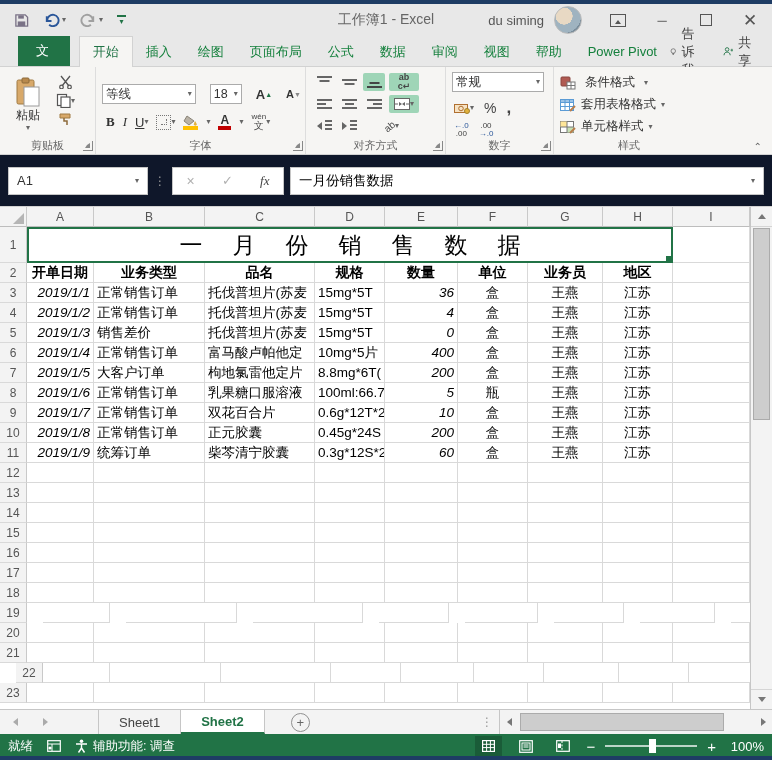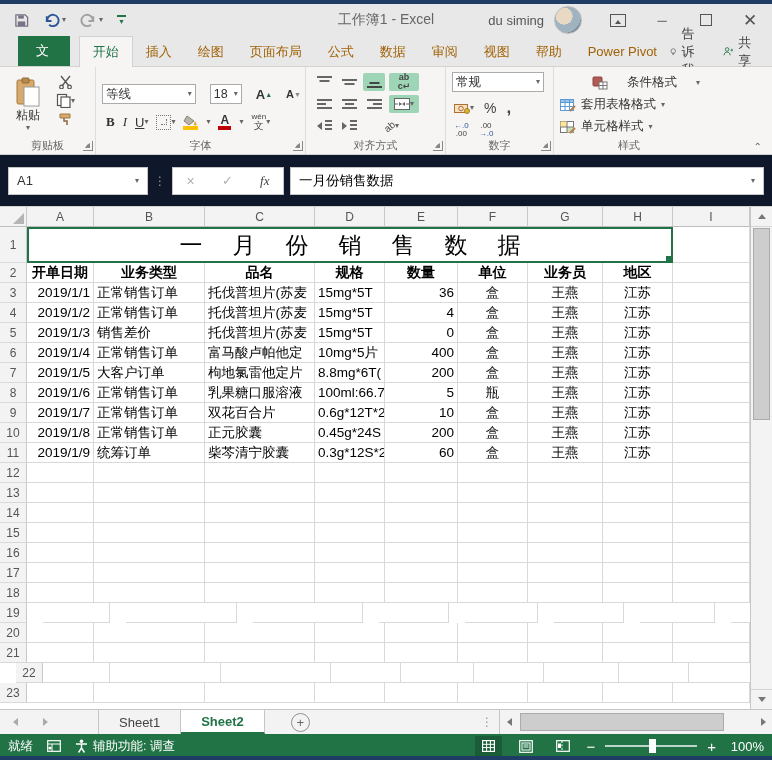--- a/index.html
+++ b/index.html
@@ -18,21 +18,21 @@
   .avatar{width:26px;height:26px;border-radius:50%;margin-right:14px;
     background:radial-gradient(circle at 35% 35%,#e8d9c4 0 35%,#9fb3c0 36% 70%,#7a8d9b 71%);border:1px solid #bbb;}
   .winbtn{width:44px;height:32px;display:flex;align-items:center;justify-content:center;color:#555;font-size:13px;cursor:pointer;}
   .maxbox{width:10px;height:10px;border:1px solid #555;}
   .ribbonopt{width:14px;height:11px;border:1px solid #555;position:relative;}
   .ribbonopt:after{content:"";position:absolute;left:4px;top:2px;border:3px solid transparent;border-bottom:4px solid #555;}
   .closex{font-size:17px;}
   
   .tabrow{height:30px;background:#e8e8e8;display:flex;align-items:flex-end;border-bottom:1px solid #d2d2d2;position:relative;}
   .file-tab{background:#217346;color:#fff;font-size:13px;height:30px;line-height:30px;padding:0 18px;margin-left:18px;cursor:pointer;}
-  .rtab{font-size:13px;color:#a16207;height:29px;line-height:29px;padding:0 13px;cursor:pointer;white-space:nowrap;}
+  .rtab{font-size:13px;color:#15803d;height:29px;line-height:29px;padding:0 13px;cursor:pointer;white-space:nowrap;}
   .rtab.sel{background:#f6f5f3;color:#217346;border:1px solid #d2d2d2;border-bottom:none;margin-bottom:-1px;height:30px;}
   .tabrow-right{margin-left:auto;display:flex;align-items:center;gap:22px;padding-right:16px;height:29px;}
   .tr-item{display:flex;align-items:center;gap:5px;font-size:13px;color:#444;cursor:pointer;}
   
   .ribbon{height:87px;background:#f6f5f3;border-bottom:1px solid #d2d2d2;display:flex;position:relative;}
   .rgroup{position:relative;border-right:1px solid #ddd;padding:5px 4px 16px 6px;box-sizing:border-box;}
   .glabel{position:absolute;bottom:1px;left:0;right:0;text-align:center;font-size:11px;color:#666;}
   .launcher{position:absolute;right:2px;bottom:3px;width:9px;height:9px;border-right:1px solid #888;border-bottom:1px solid #888;cursor:pointer;}
   .launcher:before{content:"";position:absolute;right:2px;bottom:2px;border:2px solid transparent;border-right:3px solid #888;border-bottom:3px solid #888;}
   .rbtn{display:inline-flex;align-items:center;justify-content:center;cursor:pointer;border-radius:2px;}
@@ -56,21 +56,21 @@
   .gridwrap{width:750px;}
   .grow{display:grid;grid-template-columns:27px 67px 111px 110px 70px 73px 70px 75px 70px 77px;}
   .chead{height:20px;background:#f3f3f3;border-right:1px solid #c9c9c9;border-bottom:1px solid #bdbdbd;
          font-size:12px;color:#555;display:flex;align-items:center;justify-content:center;cursor:pointer;box-sizing:border-box;}
   .corner{position:relative;}
   .corner:after{content:"";position:absolute;right:2px;bottom:2px;border-style:solid;border-width:0 0 11px 11px;border-color:transparent transparent #b5b5b5 transparent;}
   .rnum{background:#f3f3f3;border-right:1px solid #c9c9c9;border-bottom:1px solid #d9d9d9;
         font-size:12px;color:#555;display:flex;align-items:center;justify-content:center;cursor:pointer;box-sizing:border-box;}
   .cell{border-right:1px solid #d9d9d9;border-bottom:1px solid #d9d9d9;font-size:13.5px;color:#000;
         display:flex;align-items:center;padding:0 3px;box-sizing:border-box;white-space:nowrap;overflow:hidden;cursor:cell;}
-  .c-r{justify-content:flex-end;} .c-c{justify-content:center;} .c-b{font-weight:bold;justify-content:center;font-size:14px;}
+  .c-r{justify-content:flex-end;font-style:italic;} .c-c{justify-content:center;} .c-b{font-weight:bold;justify-content:center;font-size:14px;}
   .titlecell{position:relative;border:2px solid #217346;border-bottom-width:2px;display:flex;align-items:center;justify-content:center;
        font-size:23px;color:#000;letter-spacing:30px;padding-left:30px;overflow:hidden;box-sizing:border-box;background:#fff;}
   .fillhandle{position:absolute;right:-1px;bottom:-1px;width:5px;height:5px;background:#217346;border:1px solid #fff;}
   .vscroll{width:22px;background:#f3f3f3;border-left:1px solid #c6c6c6;position:relative;box-sizing:border-box;}
   .varr{height:19px;display:flex;align-items:center;justify-content:center;border-bottom:1px solid #d5d5d5;cursor:pointer;}
   .varr.bot{position:absolute;bottom:0;left:0;right:0;border-top:1px solid #d5d5d5;border-bottom:none;}
   .vthumb{position:absolute;top:21px;left:2px;right:2px;height:190px;background:#cdcdcd;border:1px solid #ababab;cursor:grab;}
   .tri{width:0;height:0;border:4px solid transparent;}
   .tri.up{border-bottom:5px solid #777;margin-top:-4px;}
   .tri.dn{border-top:5px solid #777;margin-bottom:-4px;}
@@ -393,21 +393,21 @@
       <span class="rbtn">
         <span class="minitxt"><span>.00</span><br><span style="color:#2b579a">→.0</span></span>
       </span>
     </div>
     <div class="glabel">数字</div>
     <span class="launcher"></span>
   </div>
 
   <div class="rgroup" style="width:150px;border-right:none;">
     <div id="styleitems" style="display:flex;flex-direction:column;gap:5px;padding-top:2px;">
-        <div class="rbtn" style="justify-content: flex-end; gap: 19px; font-size: 12.5px; color: rgb(51, 51, 51); font-family: Liberation Serif, serif;">
+        <div class="rbtn" style="justify-content: flex-start; gap: 9px; font-size: 12.5px; color: rgb(51, 51, 51); font-family: Liberation Serif, serif;">
           <span>
             <svg width="16" height="14" viewBox="0 0 16 14">
               <rect x="1" y="1" width="9" height="9" rx="1" fill="#b05a52" stroke="#8a4640"></rect>
               <rect x="7" y="6" width="8" height="7" fill="#fff" stroke="#777"></rect>
               <path d="M7 9.5h8M11 6v7" stroke="#777"></path>
             </svg>
           </span>
           <div class="">条件格式</div>
           <div class="dd">▾</div>
         </div>

